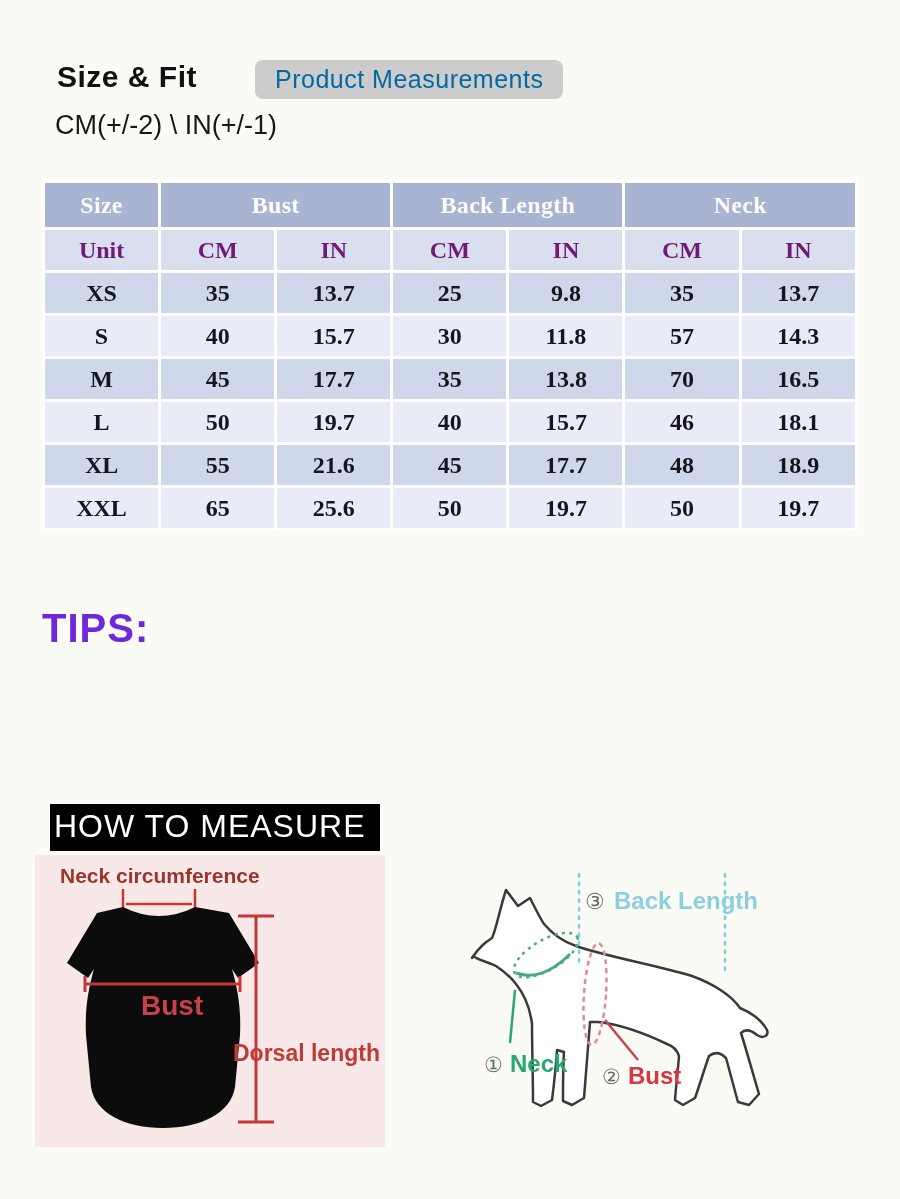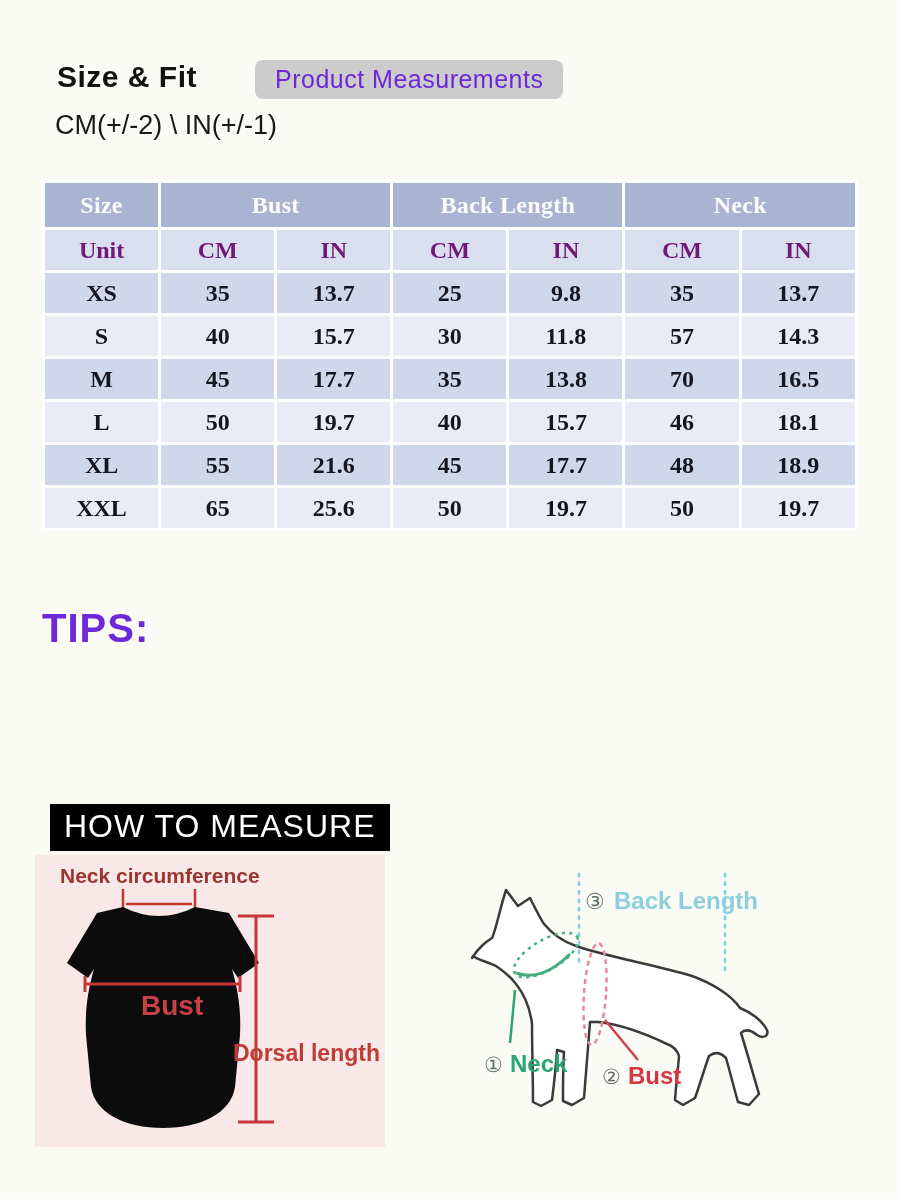--- a/index.html
+++ b/index.html
@@ -15,21 +15,21 @@
   }
   
   .title {
     position: absolute; left: 57px; top: 60px;
     font-size: 30px; font-weight: 700; color: #111;
     letter-spacing: 0.5px;
   }
   .badge {
     position: absolute; left: 255px; top: 60px;
     height: 39px; line-height: 39px;
-    background: #cccccc; color: #6d28d9;
+    background: #cccccc; color: #0369a1;
     font-size: 25px; padding: 0 20px;
     border-radius: 8px; letter-spacing: 0.5px;
   }
   .tolerance {
     position: absolute; left: 55px; top: 110px;
     font-size: 27px; color: #181818;
   }
   
   .size-table {
     position: absolute; left: 42px; top: 180px;
@@ -69,21 +69,21 @@
   .tips-body {
     position: absolute; left: 42px; top: 658px; width: 835px;
     font-size: 27.5px; color: #141414; line-height: 33.5px;
     white-space: pre-line;
   }
   
   .htm-bar {
     position: absolute; left: 50px; top: 804px;
     background: #000; color: #fff;
     font-size: 32px; font-weight: 400;
-    padding: 4px 14px 6px 14px;
+    padding: 4px 14px 6px 4px;
     letter-spacing: 1px;
   }
   .shirt-diagram { position: absolute; left: 35px; top: 855px; }
   .dog-diagram   { position: absolute; left: 452px; top: 860px; }
   svg text { font-family: "Liberation Sans", sans-serif; }
 </style>
 </head>
 <body>
 
 <div class="page">

